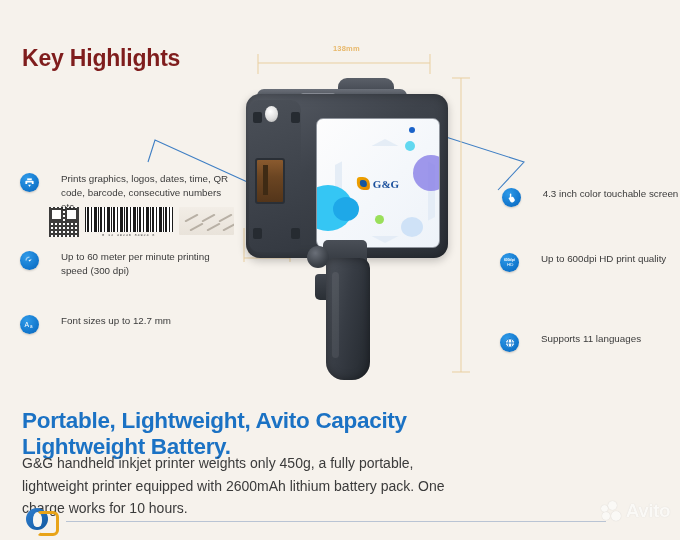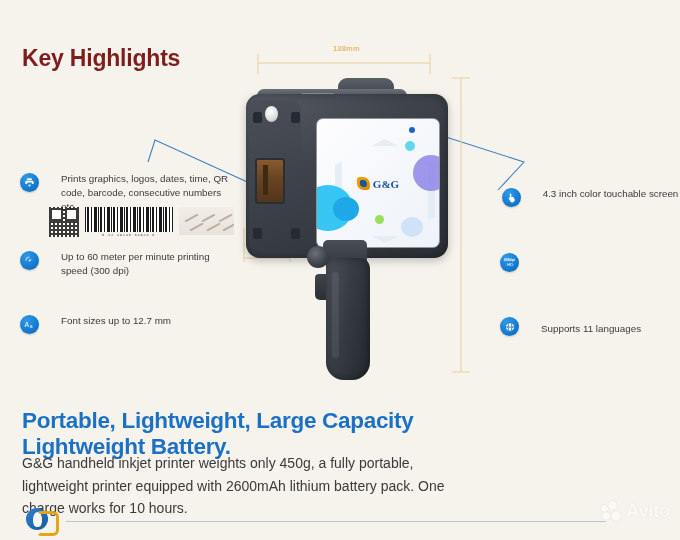--- a/index.html
+++ b/index.html
@@ -425,21 +425,21 @@
     <line x1="461" y1="78" x2="461" y2="372" stroke="#e9cfa0" stroke-width="1"></line>
   </svg>
 
   <div class="dim-label" style="left:333px; top:44px;">138mm</div>
   <div class="dim-label" style="left:248px; top:246px;">54mm</div>
   <div class="dim-label" style="left:418px; top:243px;">217mm</div>
 
   <div class="key-highlights">Key Highlights</div>
 
   <div class="bottom-heading">
-    <span>Portable, Lightweight, Large Capacity</span><br>
+    <span>Portable, Lightweight, Avito Capacity</span><br>
     <span>Lightweight Battery.</span>
   </div>
 
   <div class="bottom-para">G&amp;G handheld inkjet printer weights only 450g, a fully portable, lightweight printer equipped with 2600mAh lithium battery pack. One charge works for 10 hours.</div>
 
   <div class="device">
     <div class="dev-top-knob"></div>
     <div class="dev-topbar"></div>
     <div class="dev-body"></div>
     <div class="dev-leftface"></div>
@@ -528,23 +528,24 @@
     <span class="ftext">4.3 inch color touchable screen</span>
   </div>
 
   <div class="feature f-right" style="top:252px;">
     <span class="ficon">
       <svg width="15" height="15" viewBox="0 0 24 24">
         <text x="3" y="9" font-size="5.5" font-family="Liberation Sans, sans-serif" fill="#fff" font-weight="bold">600dpi</text>
         <text x="8" y="18" font-size="7" font-family="Liberation Sans, sans-serif" fill="#fff">HD</text>
       </svg>
     </span>
-  </div>
-
-  <div class="feature f-right" style="top:316px;align-items:flex-end;">
+    <span class="ftext">Up to 600dpi HD print quality</span>
+  </div>
+
+  <div class="feature f-right" style="top:332px;">
     <span class="ficon">
       <svg width="12" height="12" viewBox="0 0 24 24" fill="none" stroke="#fff" stroke-width="1.8">
         <circle cx="12" cy="12" r="9" fill="#fff" stroke="none"></circle>
         <circle cx="12" cy="12" r="9" stroke="#1277cd"></circle>
         <ellipse cx="12" cy="12" rx="4" ry="9" stroke="#1277cd"></ellipse>
         <line x1="3" y1="12" x2="21" y2="12" stroke="#1277cd"></line>
       </svg>
     </span>
     <span class="ftext">Supports 11 languages</span>
   </div>

